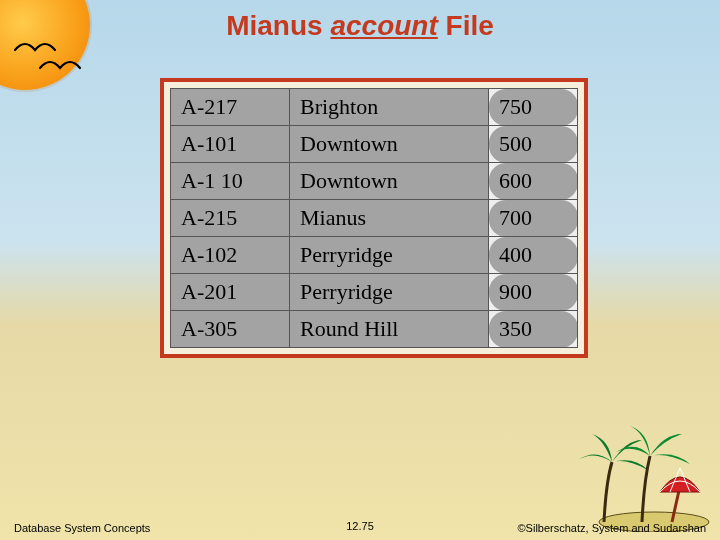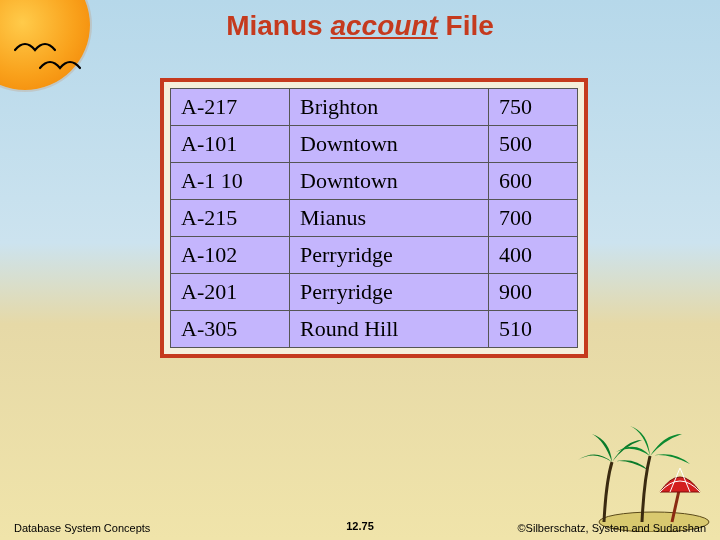--- a/index.html
+++ b/index.html
@@ -68,46 +68,45 @@
   table.account {
     border-collapse: collapse;
     background: #eee;
   }
   table.account td {
     border: 1px solid #555;
     padding: 5px 18px 5px 10px;
     font-family: "Times New Roman", Times, serif;
     font-size: 22px;
     color: #000;
-    background: #c4b5fd;
+    background: #a3a3a3;
   }
   table.account td.col0 { width: 90px; }
   table.account td.col1 { width: 170px; }
-  table.account td.col2 { width: 60px; text-align: left; }
+  table.account td.col2 { width: 60px; text-align: left; border-radius: 17px; }
 
   
   .footer {
     position: absolute;
     bottom: 6px;
     left: 0;
     width: 100%;
     display: flex;
     justify-content: space-between;
     align-items: flex-end;
     font-size: 11px;
     color: #000;
     padding: 0 14px;
     box-sizing: border-box;
   }
   .footer .center {
     position: absolute;
     left: 50%;
     transform: translateX(-50%);
     bottom: 2px;
-    font-weight: bold;
   }
 
   
   .beach {
     position: absolute;
     right: 6px;
     bottom: 8px;
     width: 150px;
     height: 110px;
   }
@@ -156,21 +155,21 @@
             <td class="col2">400</td>
           </tr>
           <tr>
             <td class="col0">A-201</td>
             <td class="col1">Perryridge</td>
             <td class="col2">900</td>
           </tr>
           <tr>
             <td class="col0">A-305</td>
             <td class="col1">Round Hill</td>
-            <td class="col2">510</td>
+            <td class="col2">350</td>
           </tr>
         </tbody>
     </table>
   </div>
 
   <svg class="beach" viewBox="0 0 150 110">
     <ellipse cx="90" cy="100" rx="55" ry="10" fill="#d9c96f" stroke="#5b4a1a" stroke-width="1"></ellipse>
     <path d="M40 100 Q42 60 48 40" stroke="#3a2a10" stroke-width="3" fill="none"></path>
     <path d="M48 40 Q30 28 14 38 Q32 26 48 40 Q40 18 28 12 Q46 18 48 40 Q62 18 78 18 Q60 24 48 40 Q70 34 84 48 Q62 36 48 40" fill="#0a7a2a"></path>
     <path d="M78 100 Q80 58 86 34" stroke="#3a2a10" stroke-width="3" fill="none"></path>

